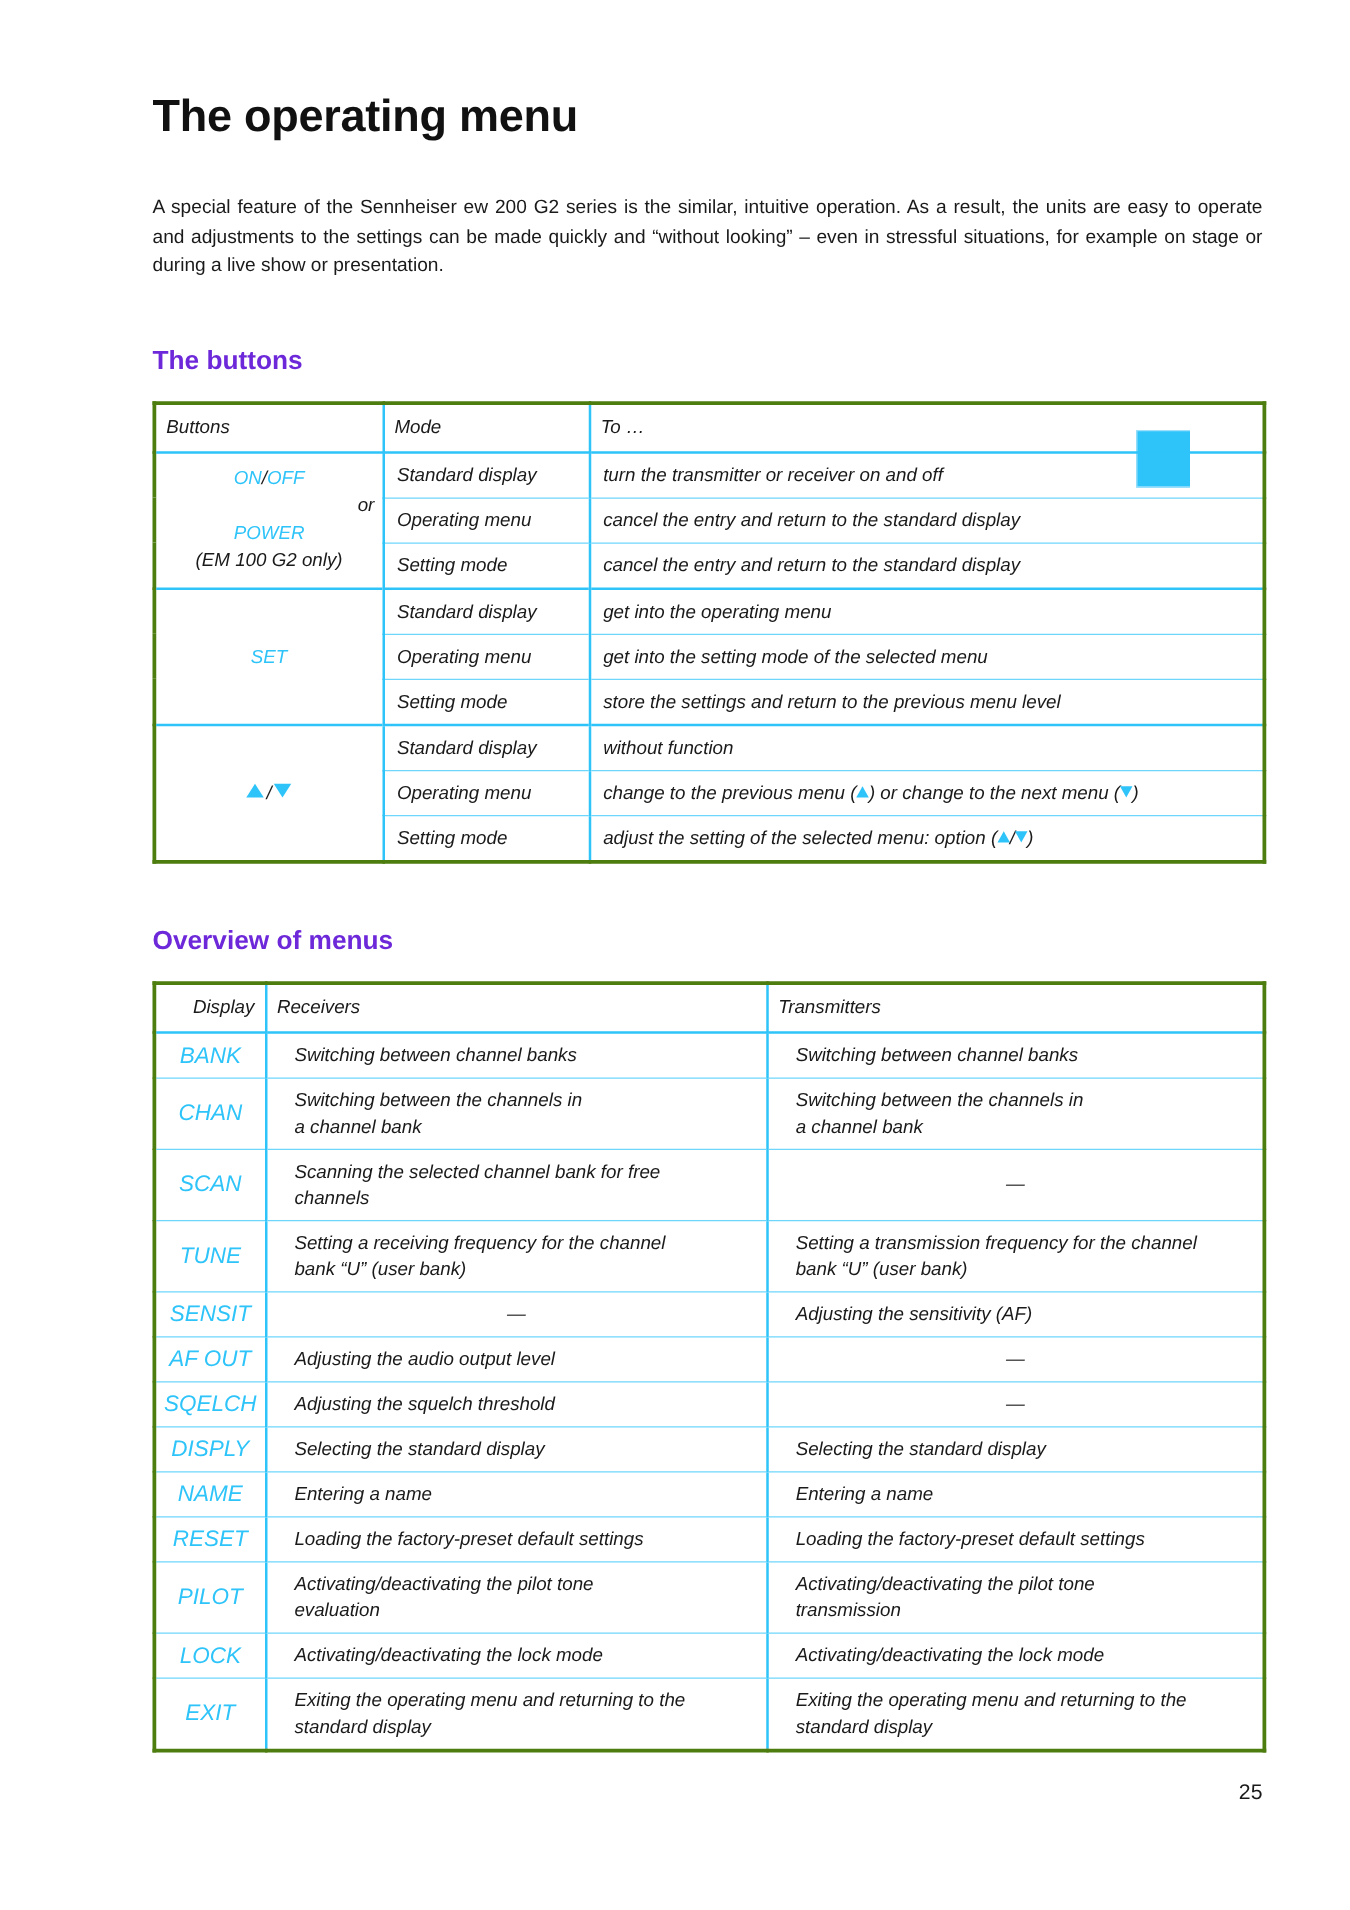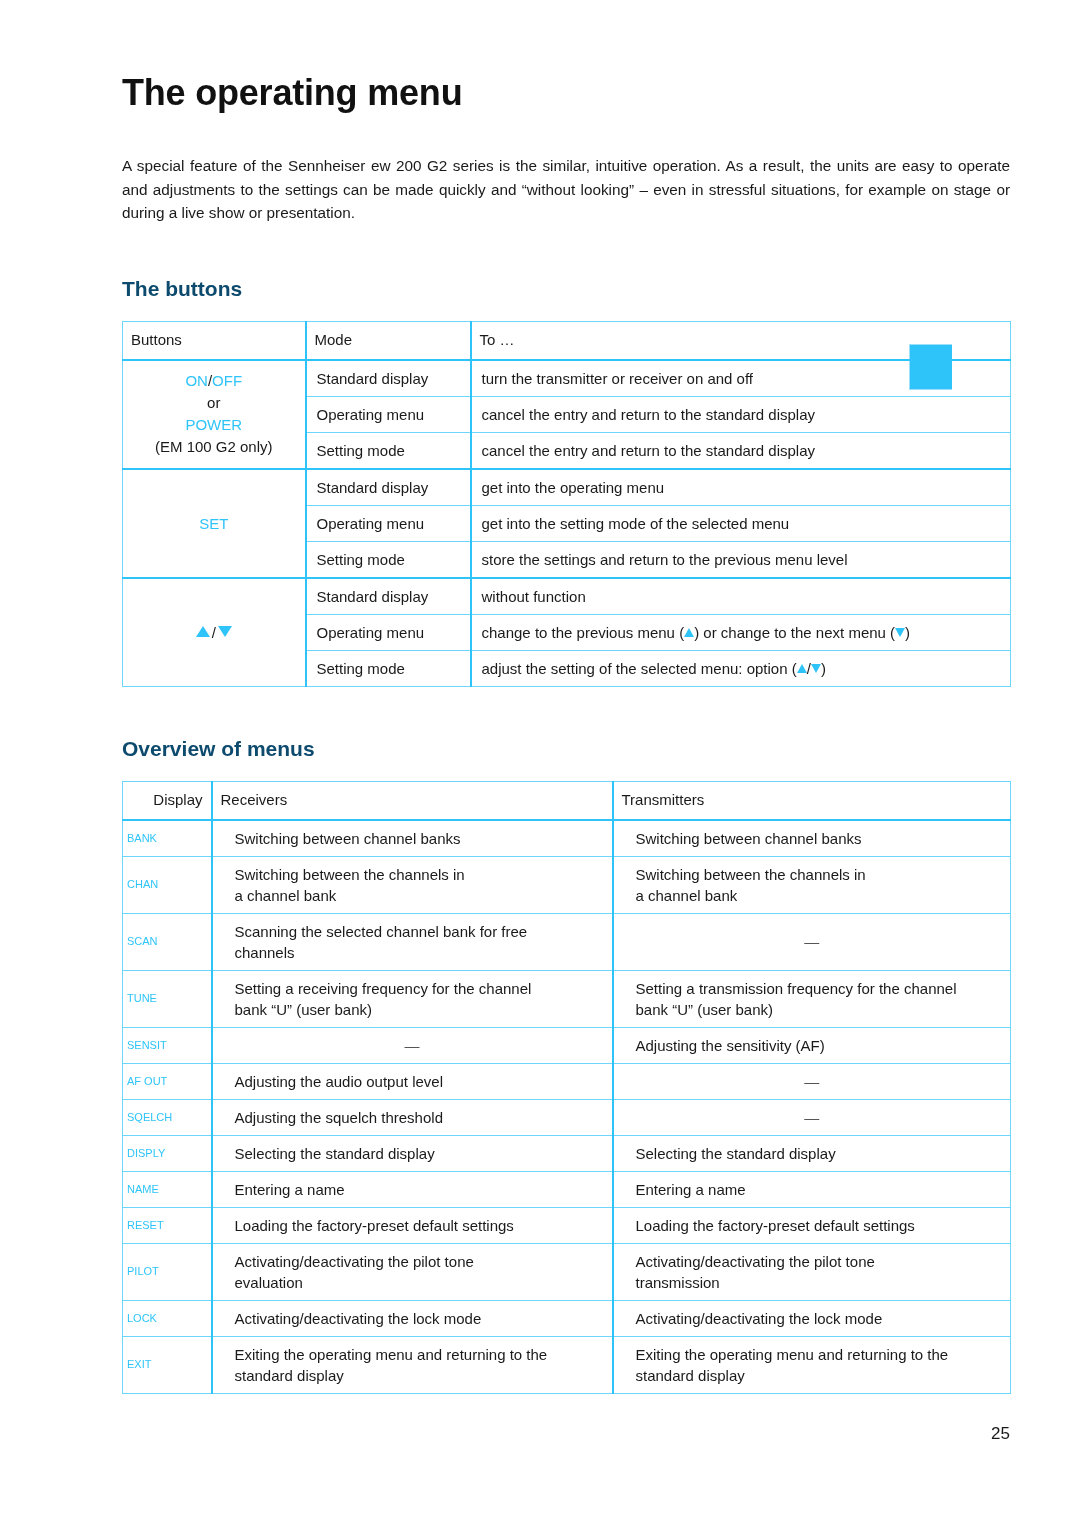--- a/index.html
+++ b/index.html
@@ -49,40 +49,41 @@
     font-size: 15.3px;
     line-height: 23.5px;
     margin: 40px 0 0 0;
     text-align: justify;
     color: #1a1a1a;
   }
   h2.section-heading {
     font-size: 21px;
     font-weight: bold;
     margin: 0;
-    color: #0c4a6e;
+    color: #6d28d9;
   }
   #buttons-heading { margin-top: 52px; }
   #overview-heading { margin-top: 50px; }
 
   table.doc-table {
     border-collapse: collapse;
     width: 888px;
     table-layout: fixed;
     margin-top: 20px;
   }
   table.doc-table td {
     border: 1px solid #6fd6fb;
     font-size: 15px;
     line-height: 21px;
     color: #1a1a1a;
     vertical-align: middle;
   }
   table.doc-table {
-    border: 1px solid #4d7c0f;
+    border: 3px solid #4d7c0f;
+    font-style: italic;
   }
   table.doc-table tr.header-row td {
     border-bottom: 2px solid #2ec4f9;
     font-weight: normal;
     padding: 7px 8px 9px 8px;
   }
   
   #buttons-table col.c1 { width: 183px; }
   #buttons-table col.c2 { width: 165px; }
   #buttons-table col.c3 { width: 540px; }
@@ -102,21 +103,21 @@
   #buttons-table tr.group-start td.mode,
   #buttons-table tr.group-start td.todo {
     border-top: 2px solid #2ec4f9;
   }
   #buttons-table td.btn-label {
     border-top: 2px solid #2ec4f9;
   }
   .cyan { color: #2ec4f9; }
   .blk { color: #1a1a1a; }
   .btn-stack { line-height: 22px; font-size: 15px; }
-  .btn-stack .or { color: #1a1a1a; }
+  .btn-stack .or { color: #1a1a1a; text-align: right; }
   .btn-stack .note { color: #1a1a1a; }
   .tri {
     display: inline-block;
     width: 0; height: 0;
     border-left: 7px solid transparent;
     border-right: 7px solid transparent;
     vertical-align: 1px;
   }
   .tri.up { border-bottom: 11px solid #2ec4f9; }
   .tri.down { border-top: 11px solid #2ec4f9; }
@@ -129,22 +130,23 @@
   }
   .tri-sm.up { border-bottom: 9px solid #2ec4f9; }
   .tri-sm.down { border-top: 9px solid #2ec4f9; }
   .slash { color: #1a1a1a; padding: 0 2px; }
 
   
   #overview-table col.o1 { width: 89px; }
   #overview-table col.o2 { width: 401px; }
   #overview-table col.o3 { width: 398px; }
   #overview-table td.disp {
+    text-align: center;
     color: #2ec4f9;
-    font-size: 11px;
+    font-size: 18px;
     padding: 6px 4px;
     border-right: 2px solid #2ec4f9;
     vertical-align: middle;
   }
   #overview-table td.cell {
     padding: 7px 22px;
     vertical-align: middle;
     margin-top: 25px;
   }
   #overview-table td.cell.mid {

